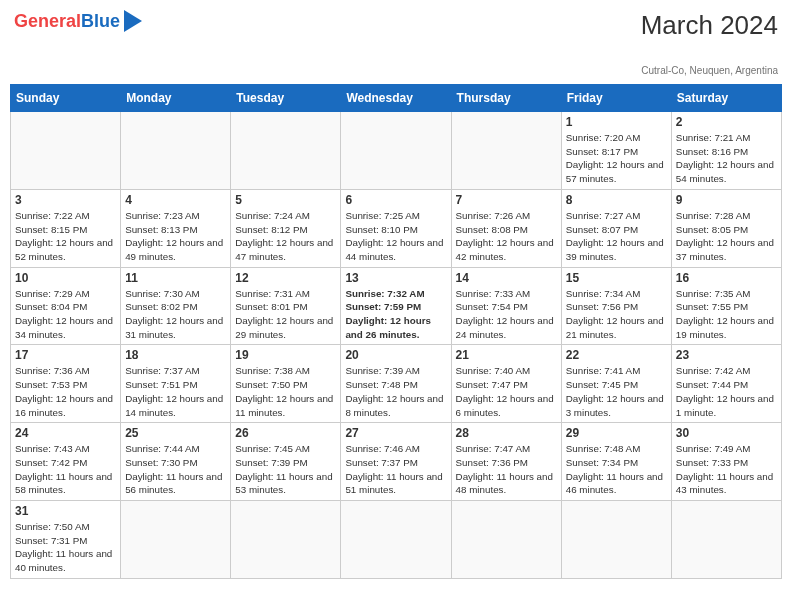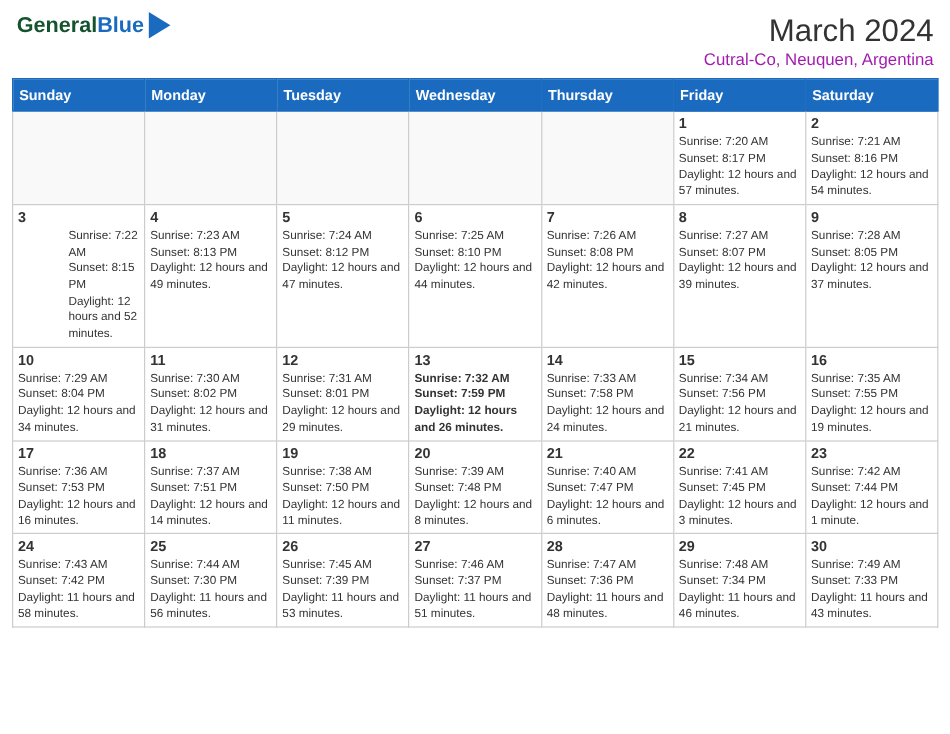--- a/index.html
+++ b/index.html
@@ -20,32 +20,33 @@
     .logo {
       display: flex;
       flex-direction: column;
       align-items: flex-start;
     }
     .logo-text {
       font-size: 18px;
       font-weight: bold;
       color: #333;
     }
-    .logo-text span { color: #14532d; }
+    .logo-text span { color: #ef4444; }
     .title-area {
       text-align: right;
     }
     .month-year {
       font-size: 26px;
       color: #333;
       font-weight: normal;
     }
     .location {
-      font-size: 14px;
-      color: #a21caf;
+      font-size: 10px;
+      color: #737373;
+      margin-top: 24px;
     }
     table {
       width: 100%;
       border-collapse: collapse;
       font-size: 10.5px;
       padding-left: 40px;
     }
     thead th {
       background-color: #1a6bbf;
       color: #fff;
@@ -126,21 +127,21 @@
         <td>
           <span class="day-num">2</span>
           <div class="day-info" style="white-space: pre-line;">Sunrise: 7:21 AM
 Sunset: 8:16 PM
 Daylight: 12 hours and 54 minutes.</div>
         </td>
       </tr>
       <tr>
         <td>
           <span class="day-num">3</span>
-          <div class="day-info" style="white-space: pre-line; margin-left: 42px;">Sunrise: 7:22 AM
+          <div class="day-info" style="white-space: pre-line;">Sunrise: 7:22 AM
 Sunset: 8:15 PM
 Daylight: 12 hours and 52 minutes.</div>
         </td>
         <td>
           <span class="day-num">4</span>
           <div class="day-info" style="white-space: pre-line;">Sunrise: 7:23 AM
 Sunset: 8:13 PM
 Daylight: 12 hours and 49 minutes.</div>
         </td>
         <td>
@@ -195,21 +196,21 @@
         </td>
         <td>
           <span class="day-num">13</span>
           <div class="day-info" style="white-space: pre-line; font-weight: bold;">Sunrise: 7:32 AM
 Sunset: 7:59 PM
 Daylight: 12 hours and 26 minutes.</div>
         </td>
         <td>
           <span class="day-num">14</span>
           <div class="day-info" style="white-space: pre-line;">Sunrise: 7:33 AM
-Sunset: 7:58 PM
+Sunset: 7:54 PM
 Daylight: 12 hours and 24 minutes.</div>
         </td>
         <td>
           <span class="day-num">15</span>
           <div class="day-info" style="white-space: pre-line;">Sunrise: 7:34 AM
 Sunset: 7:56 PM
 Daylight: 12 hours and 21 minutes.</div>
         </td>
         <td>
           <span class="day-num">16</span>
@@ -299,14 +300,28 @@
 Sunset: 7:34 PM
 Daylight: 11 hours and 46 minutes.</div>
         </td>
         <td>
           <span class="day-num">30</span>
           <div class="day-info" style="white-space: pre-line;">Sunrise: 7:49 AM
 Sunset: 7:33 PM
 Daylight: 11 hours and 43 minutes.</div>
         </td>
       </tr>
+      <tr>
+        <td>
+          <span class="day-num">31</span>
+          <div class="day-info" style="white-space: pre-line;">Sunrise: 7:50 AM
+Sunset: 7:31 PM
+Daylight: 11 hours and 40 minutes.</div>
+        </td>
+        <td class="empty"></td>
+        <td class="empty"></td>
+        <td class="empty"></td>
+        <td class="empty"></td>
+        <td class="empty"></td>
+        <td class="empty"></td>
+      </tr>
     </tbody>
 </table>
 
 </body></html>

